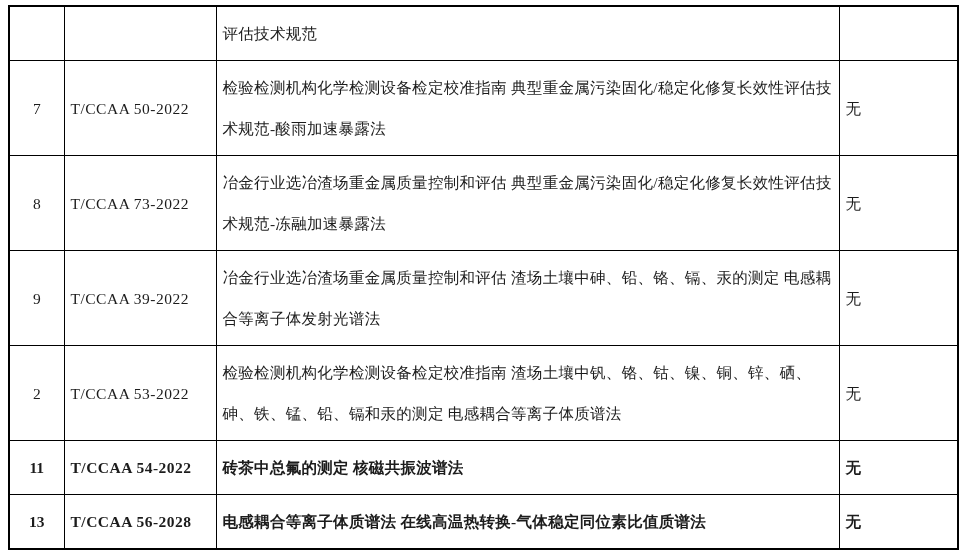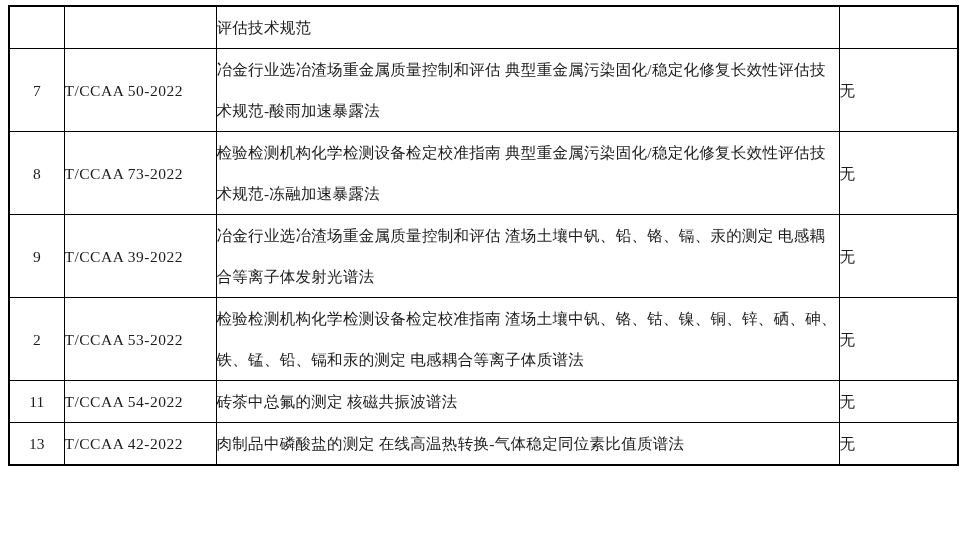--- a/index.html
+++ b/index.html
@@ -18,25 +18,25 @@
     border-collapse: collapse;
     table-layout: fixed;
     width: 949px;
     margin: 5px 0 0 8px;
     border: 2px solid #000;
   }
   table.standards td {
     border: 1px solid #000;
     font-size: 15.5px;
     line-height: 41px;
-    padding: 0;
+    padding: 6px;
     vertical-align: middle;
     overflow: hidden;
   }
-  tr.row-single { height: 41px; }
+  tr.row-single { height: 41px; font-weight: bold; }
   tr.row-double { height: 82px; }
   tr.row-cont   { height: 41px; }
   td.col-no {
     text-align: center;
   }
   td.col-code {
     padding-left: 9px;
     letter-spacing: 0.5px;
     white-space: nowrap;
   }
@@ -61,47 +61,47 @@
   <tbody>
     <tr class="row-cont">
       <td class="col-no"></td>
       <td class="col-code"></td>
       <td class="col-title">评估技术规范</td>
       <td class="col-remark"></td>
     </tr>
   <tr class="row-double">
     <td class="col-no">7</td>
     <td class="col-code">T/CCAA 50-2022</td>
-    <td class="col-title">冶金行业选冶渣场重金属质量控制和评估 典型重金属污染固化/稳定化修复长效性评估技术规范-酸雨加速暴露法</td>
+    <td class="col-title">检验检测机构化学检测设备检定校准指南 典型重金属污染固化/稳定化修复长效性评估技术规范-酸雨加速暴露法</td>
     <td class="col-remark">无</td>
   </tr>
       <tr class="row-double">
     <td class="col-no">8</td>
     <td class="col-code">T/CCAA 73-2022</td>
-    <td class="col-title">检验检测机构化学检测设备检定校准指南 典型重金属污染固化/稳定化修复长效性评估技术规范-冻融加速暴露法</td>
+    <td class="col-title">冶金行业选冶渣场重金属质量控制和评估 典型重金属污染固化/稳定化修复长效性评估技术规范-冻融加速暴露法</td>
     <td class="col-remark">无</td>
   </tr>
       <tr class="row-double">
     <td class="col-no">9</td>
     <td class="col-code">T/CCAA 39-2022</td>
-    <td class="col-title">冶金行业选冶渣场重金属质量控制和评估 渣场土壤中钒、铅、铬、镉、汞的测定 电感耦合等离子体发射光谱法</td>
+    <td class="col-title">冶金行业选冶渣场重金属质量控制和评估 渣场土壤中砷、铅、铬、镉、汞的测定 电感耦合等离子体发射光谱法</td>
     <td class="col-remark">无</td>
   </tr>
       <tr class="row-double">
     <td class="col-no">2</td>
     <td class="col-code">T/CCAA 53-2022</td>
     <td class="col-title">检验检测机构化学检测设备检定校准指南 渣场土壤中钒、铬、钴、镍、铜、锌、硒、砷、铁、锰、铅、镉和汞的测定 电感耦合等离子体质谱法</td>
     <td class="col-remark">无</td>
   </tr>
       <tr class="row-single">
     <td class="col-no">11</td>
     <td class="col-code">T/CCAA 54-2022</td>
     <td class="col-title">砖茶中总氟的测定 核磁共振波谱法</td>
     <td class="col-remark">无</td>
   </tr>
       <tr class="row-single">
     <td class="col-no">13</td>
-    <td class="col-code">T/CCAA 42-2022</td>
-    <td class="col-title">肉制品中磷酸盐的测定 在线高温热转换-气体稳定同位素比值质谱法</td>
+    <td class="col-code">T/CCAA 56-2028</td>
+    <td class="col-title">电感耦合等离子体质谱法 在线高温热转换-气体稳定同位素比值质谱法</td>
     <td class="col-remark">无</td>
   </tr>
     </tbody>
 </table>
 
 </body></html>

